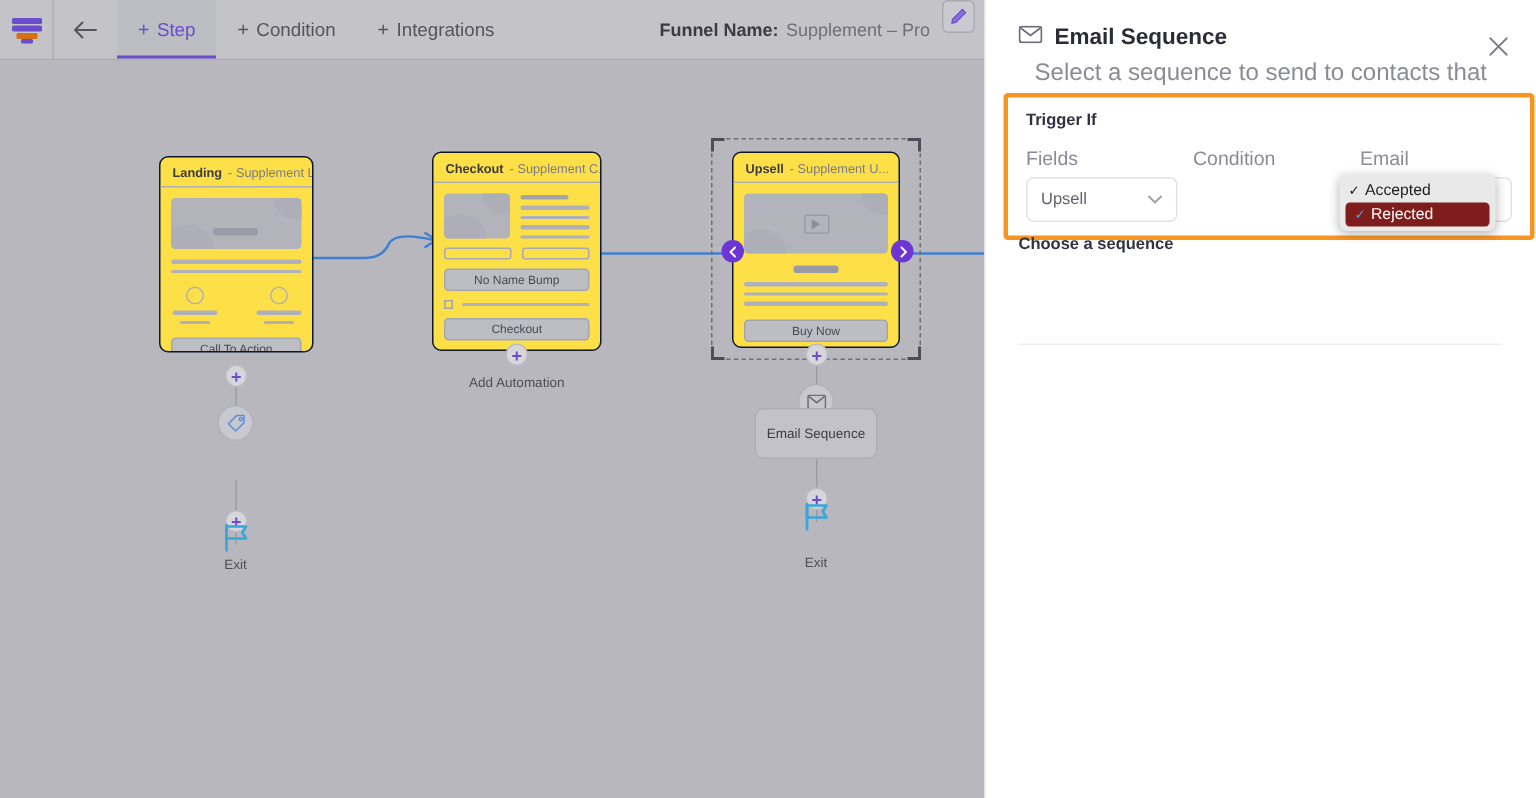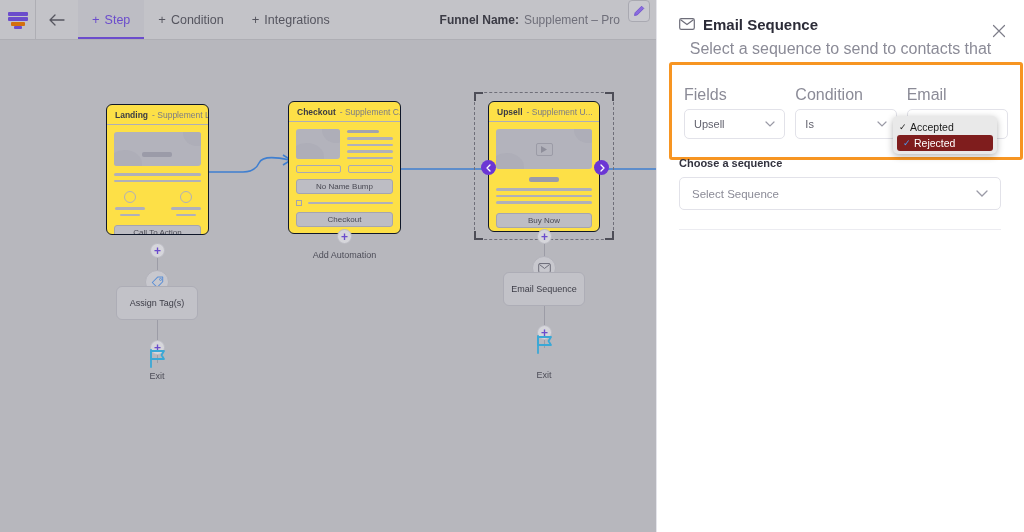--- a/index.html
+++ b/index.html
@@ -172,21 +172,21 @@
 
   .trigger-box {
     position: absolute; left: 12px; top: 62px; width: 354px; height: 98px;
     border: 3px solid #f79522; border-radius: 3px;
     padding: 9px 12px 0 12px;
     background: #fff;
   }
   .trigger-title { font-size: 11px; font-weight: bold; color: #33333f; }
   .field-row { display: flex; gap: 10px; margin-top: 12px; }
   .field-col { width: 106px; }
-  .field-label { font-size: 16px; color: #8b8b97; margin-bottom: 5px; }
+  .field-label { font-size: 13px; color: #8b8b97; margin-bottom: 5px; }
   .select-box {
     height: 30px; border: 1px solid #e2e2e9; border-radius: 5px;
     display: flex; align-items: center; justify-content: space-between;
     padding: 0 9px; font-size: 11px; color: #62626e; background: #fff;
   }
   .chev { color: #9a9aa6; font-size: 9px; }
 
   
   .dropdown {
     position: absolute; left: 893px; top: 116px; width: 104px;
@@ -381,23 +381,20 @@
 
     <div class="v-line" style="left:157px; top:243px; height:7px;"></div>
     <div class="plus-node" style="left:150px; top:243px;">+</div>
     <div class="v-line" style="left:157px; top:258px; height:20px;"></div>
     <div class="action-ico" style="left:145px; top:270px;">
       <svg width="13" height="13" viewBox="0 0 14 14">
         <path d="M7.4 1 H12.6 V6.2 L6.6 12.2 L1.4 7 Z" fill="none" stroke="#5b8fd6" stroke-width="1.1" stroke-linejoin="round"></path>
         <circle cx="10.3" cy="3.7" r="1.1" fill="none" stroke="#5b8fd6" stroke-width="1"></circle>
       </svg>
     </div>
-    <div class="action-node" style="left:116px; top:286px;">
-      <span>Assign Tag(s)</span>
-    </div>
     <div class="v-line" style="left:157px; top:320px; height:20px;"></div>
     <div class="plus-node" style="left:150px; top:340px;">+</div>
     <div class="v-line" style="left:157px; top:355px; height:8px;"></div>
     <div class="flag-ico" style="left:146px; top:347px;">
       <svg width="22" height="22" viewBox="0 0 22 22">
         <path d="M5 3 V20" fill="none" stroke="#3aa8d6" stroke-width="1.8" stroke-linecap="round"></path>
         <path d="M5 4 H18 L15.5 8 L18 12 H5 Z" fill="none" stroke="#3aa8d6" stroke-width="1.8" stroke-linejoin="round"></path>
       </svg>
     </div>
     <div class="cap-label" style="left:117px; top:371px; width:80px;">Exit</div>
@@ -438,70 +435,55 @@
       </div>
       <div class="panel-sub">Select a sequence to send to contacts that enter this automation flow.</div>
     </div>
     <div class="close-x">
       <svg width="14" height="14" viewBox="0 0 14 14">
         <path d="M1.5 1.5 L12.5 12.5 M12.5 1.5 L1.5 12.5" stroke="#7d7d89" stroke-width="1.2" stroke-linecap="round"></path>
       </svg>
     </div>
 
     <div class="trigger-box">
+      <div class="trigger-title">Trigger If</div>
       <div class="field-row">
 
         <div class="field-col">
           <div class="field-label">Fields</div>
           <div class="select-box">
             <span>Upsell</span>
             <span class="chev">
               <svg width="10" height="6" viewBox="0 0 10 6">
                   <path d="M1 1 L5 5 L9 1" fill="none" stroke="#9a9aa6" stroke-width="1.2" stroke-linecap="round"></path>
                 </svg>
             </span>
           </div>
         </div>
 
         <div class="field-col">
           <div class="field-label">Condition</div>
-          <div class="select-box">
-            <span>Is</span>
-            <span class="chev">
-              <svg width="10" height="6" viewBox="0 0 10 6">
-                  <path d="M1 1 L5 5 L9 1" fill="none" stroke="#9a9aa6" stroke-width="1.2" stroke-linecap="round"></path>
-                </svg>
-            </span>
-          </div>
         </div>
 
         <div class="field-col">
           <div class="field-label">Email</div>
           <div class="select-box">
             <span style="visibility:hidden">Accepted</span>
             <span class="chev" style="visibility:hidden">
               <svg width="10" height="6" viewBox="0 0 10 6">
                   <path d="M1 1 L5 5 L9 1" fill="none" stroke="#9a9aa6" stroke-width="1.2" stroke-linecap="round"></path>
                 </svg>
             </span>
           </div>
         </div>
 
       </div>
     </div>
 
     <div class="seq-label">Choose a sequence</div>
-    <div class="seq-select">
-      <span>Select Sequence</span>
-      <span class="chev">
-        <svg width="12" height="7" viewBox="0 0 12 7">
-            <path d="M1 1 L6 6 L11 1" fill="none" stroke="#9a9aa6" stroke-width="1.3" stroke-linecap="round"></path>
-          </svg>
-      </span>
-    </div>
 
     <div class="divider"></div>
 
   </div>
 
   <div class="dropdown">
     <div class="dd-item">
       <span class="tick">✓</span>
       <span>Accepted</span>
     </div>

